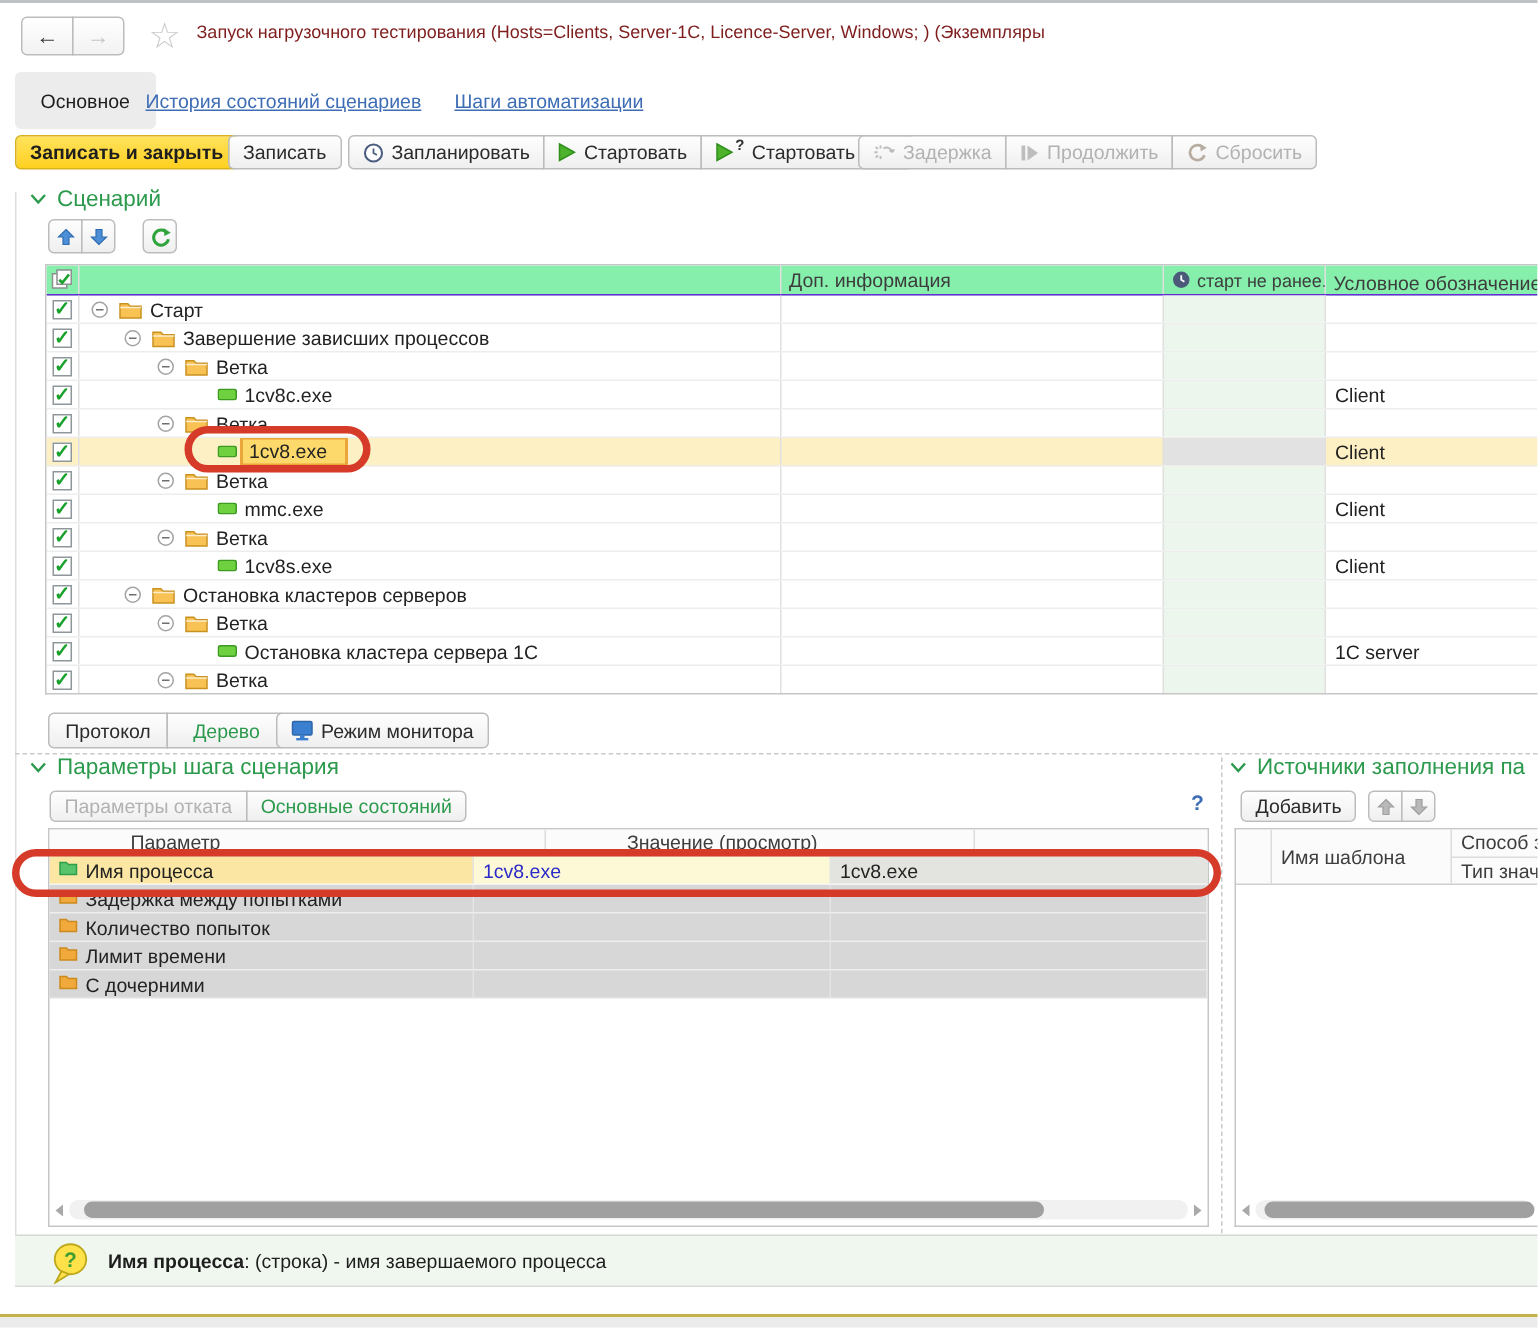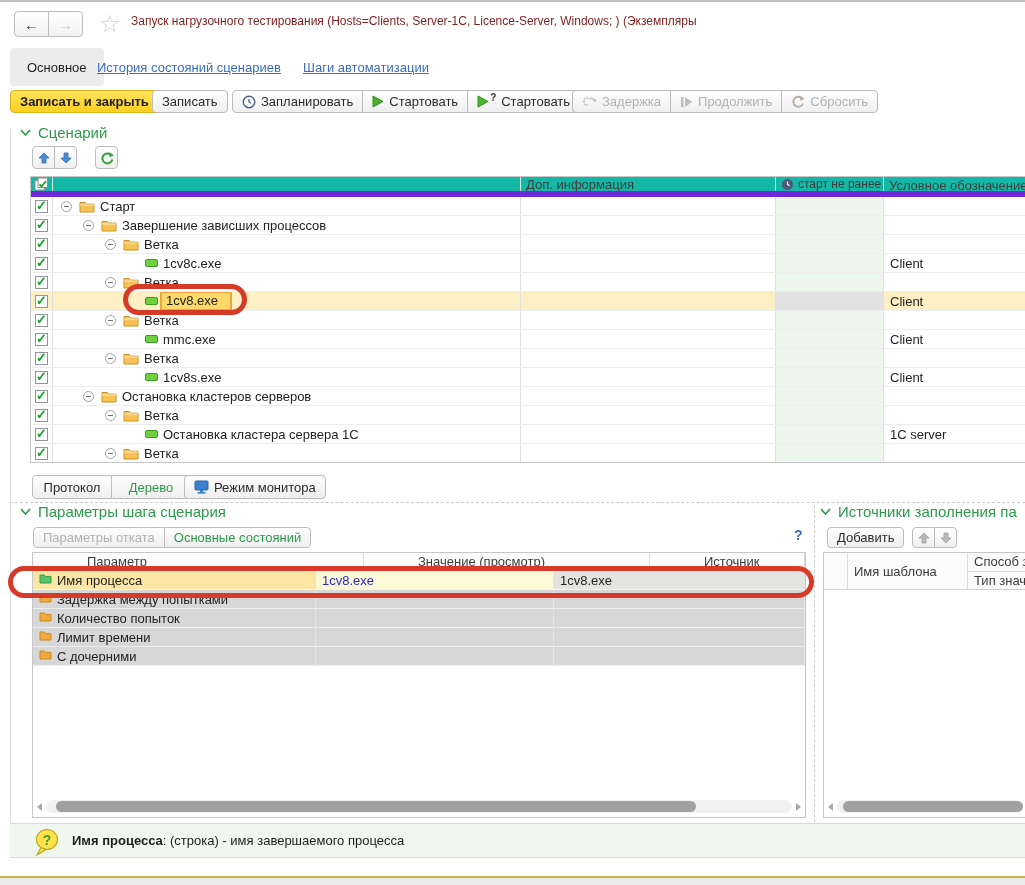--- a/index.html
+++ b/index.html
@@ -48,21 +48,21 @@
   
   .sect { display:flex; align-items:center; gap:7px; color:#2c9a4d; font-size:15px; cursor:pointer; white-space:nowrap; }
 
   
   .sm-btn { width:23px; height:23px; padding:0; justify-content:center; }
 
   
   .tree-table { left:30px; top:176px; width:995px; height:287px; background:#fff;
     border:1px solid #c6c6c6; border-right:none; overflow:hidden; }
   .t-row { display:flex; align-items:stretch; }
-  .t-head { height:20px; background:#14b8a6; border-bottom:6px solid #6d28d9; color:#3d3d3d; }
+  .t-head { height:20px; background:#86efac; border-bottom:1px solid #6d28d9; color:#3d3d3d; }
   .t-head > div { display:flex; align-items:center; gap:4px; padding:0 5px; overflow:hidden; white-space:nowrap; }
   .c-cb   { width:22px; border-right:1px solid #e0e0e0; display:flex; justify-content:center; align-items:center; flex:none; }
   .c-tree { width:468px; border-right:1px solid #e0e0e0; display:flex; align-items:center; overflow:hidden; flex:none; }
   .c-extra{ width:255px; border-right:1px solid #e0e0e0; overflow:hidden; flex:none; }
   .c-start{ width:108px; border-right:1px solid #e0e0e0; overflow:hidden; flex:none; }
   .c-unit { flex:1; overflow:hidden; padding:2px 6px 0 6px; white-space:nowrap; }
   .tree-row { height:19px; border-bottom:1px solid #ededed; cursor:default; }
   .tree-row .c-start { background:#edf6ed; }
   .tree-row.sel { background:#fdf0c4; }
   .tree-row.sel .c-start { background:#e2e2e2; }
@@ -588,21 +588,20 @@
   <button class="btn" style="height:21px; color:#2c9a4d;">
       <span>Основные состояний</span>
     </button>
 </div>
 <div class="abs help-q">?</div>
 
 <div class="p-table">
   <div class="p-head">
     <div class="p-name"><span>Параметр</span></div>
     <div class="p-val"><span>Значение (просмотр)</span></div>
-    <div class="p-src"><span>Источник</span></div>
   </div>
   <div id="param-rows">
       <div class="p-row sel">
         <div class="p-name">
           <span class="icon">
             <svg width="13" height="11" viewBox="0 0 13 11">
               <path d="M1 2 H5.2 L6.6 3.4 H12 V10 H1 Z" fill="#57c46b" stroke="#2f9e4b"></path>
             </svg>
           </span>
           <span>Имя процесса</span>

